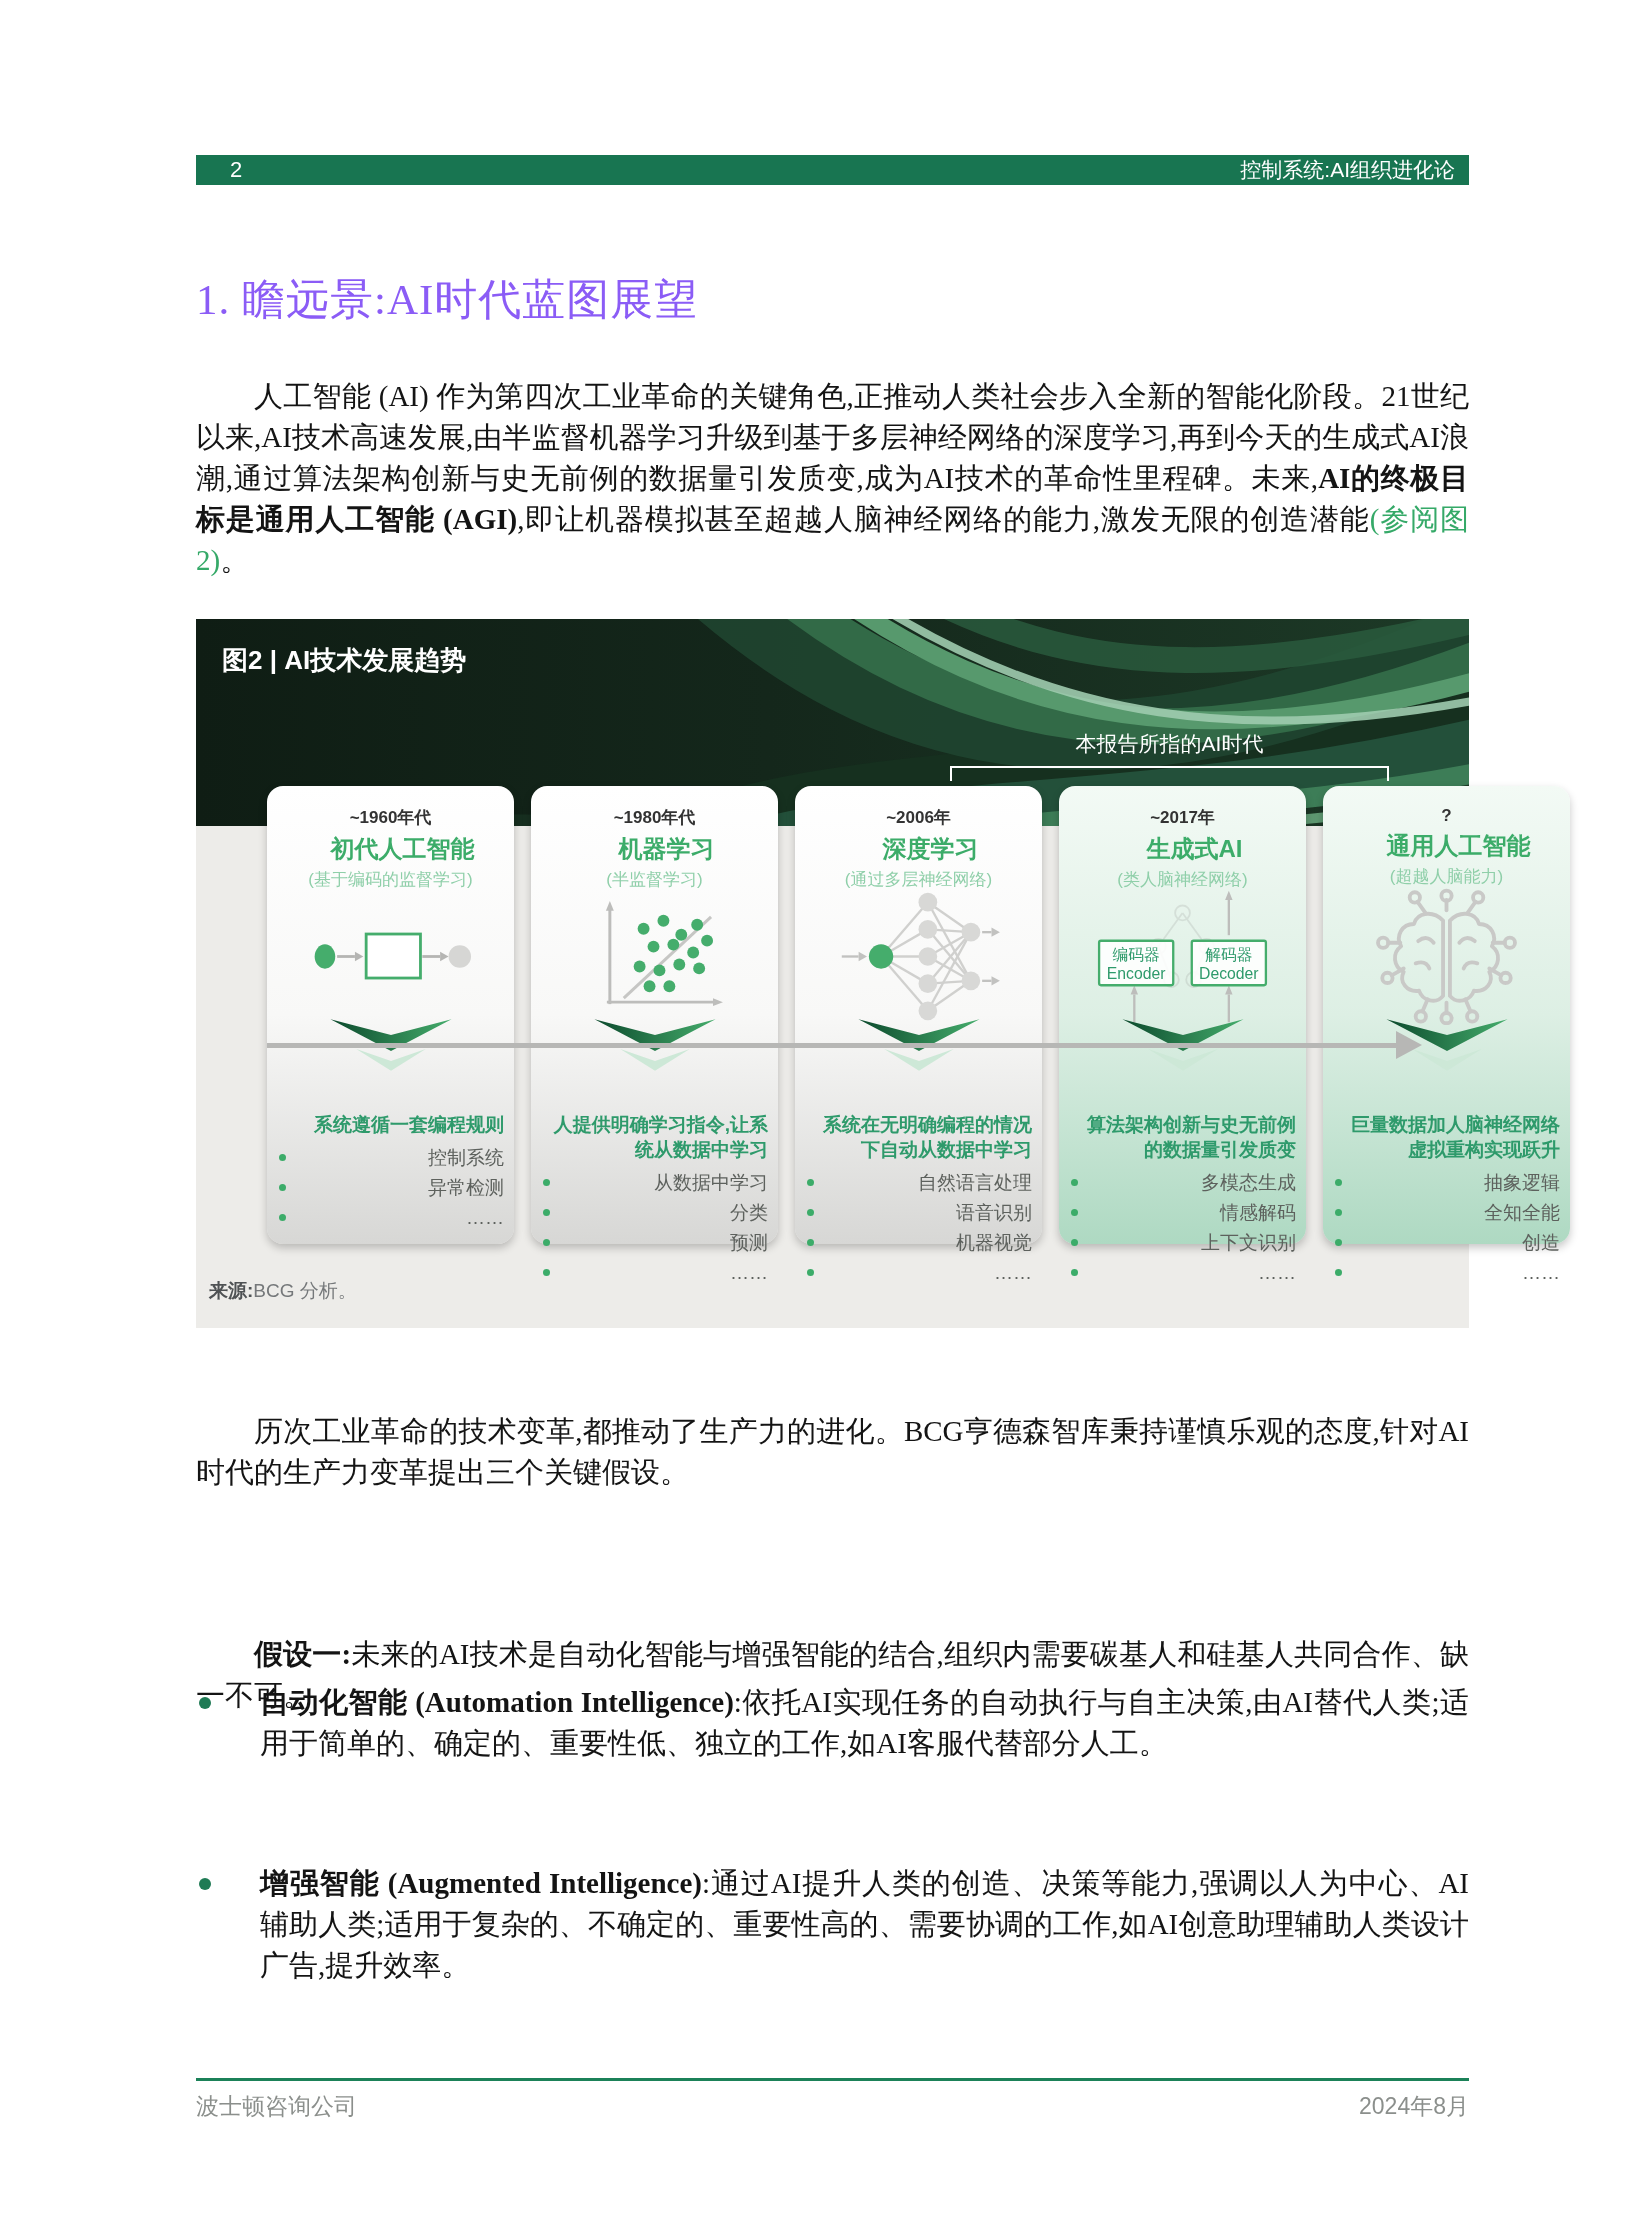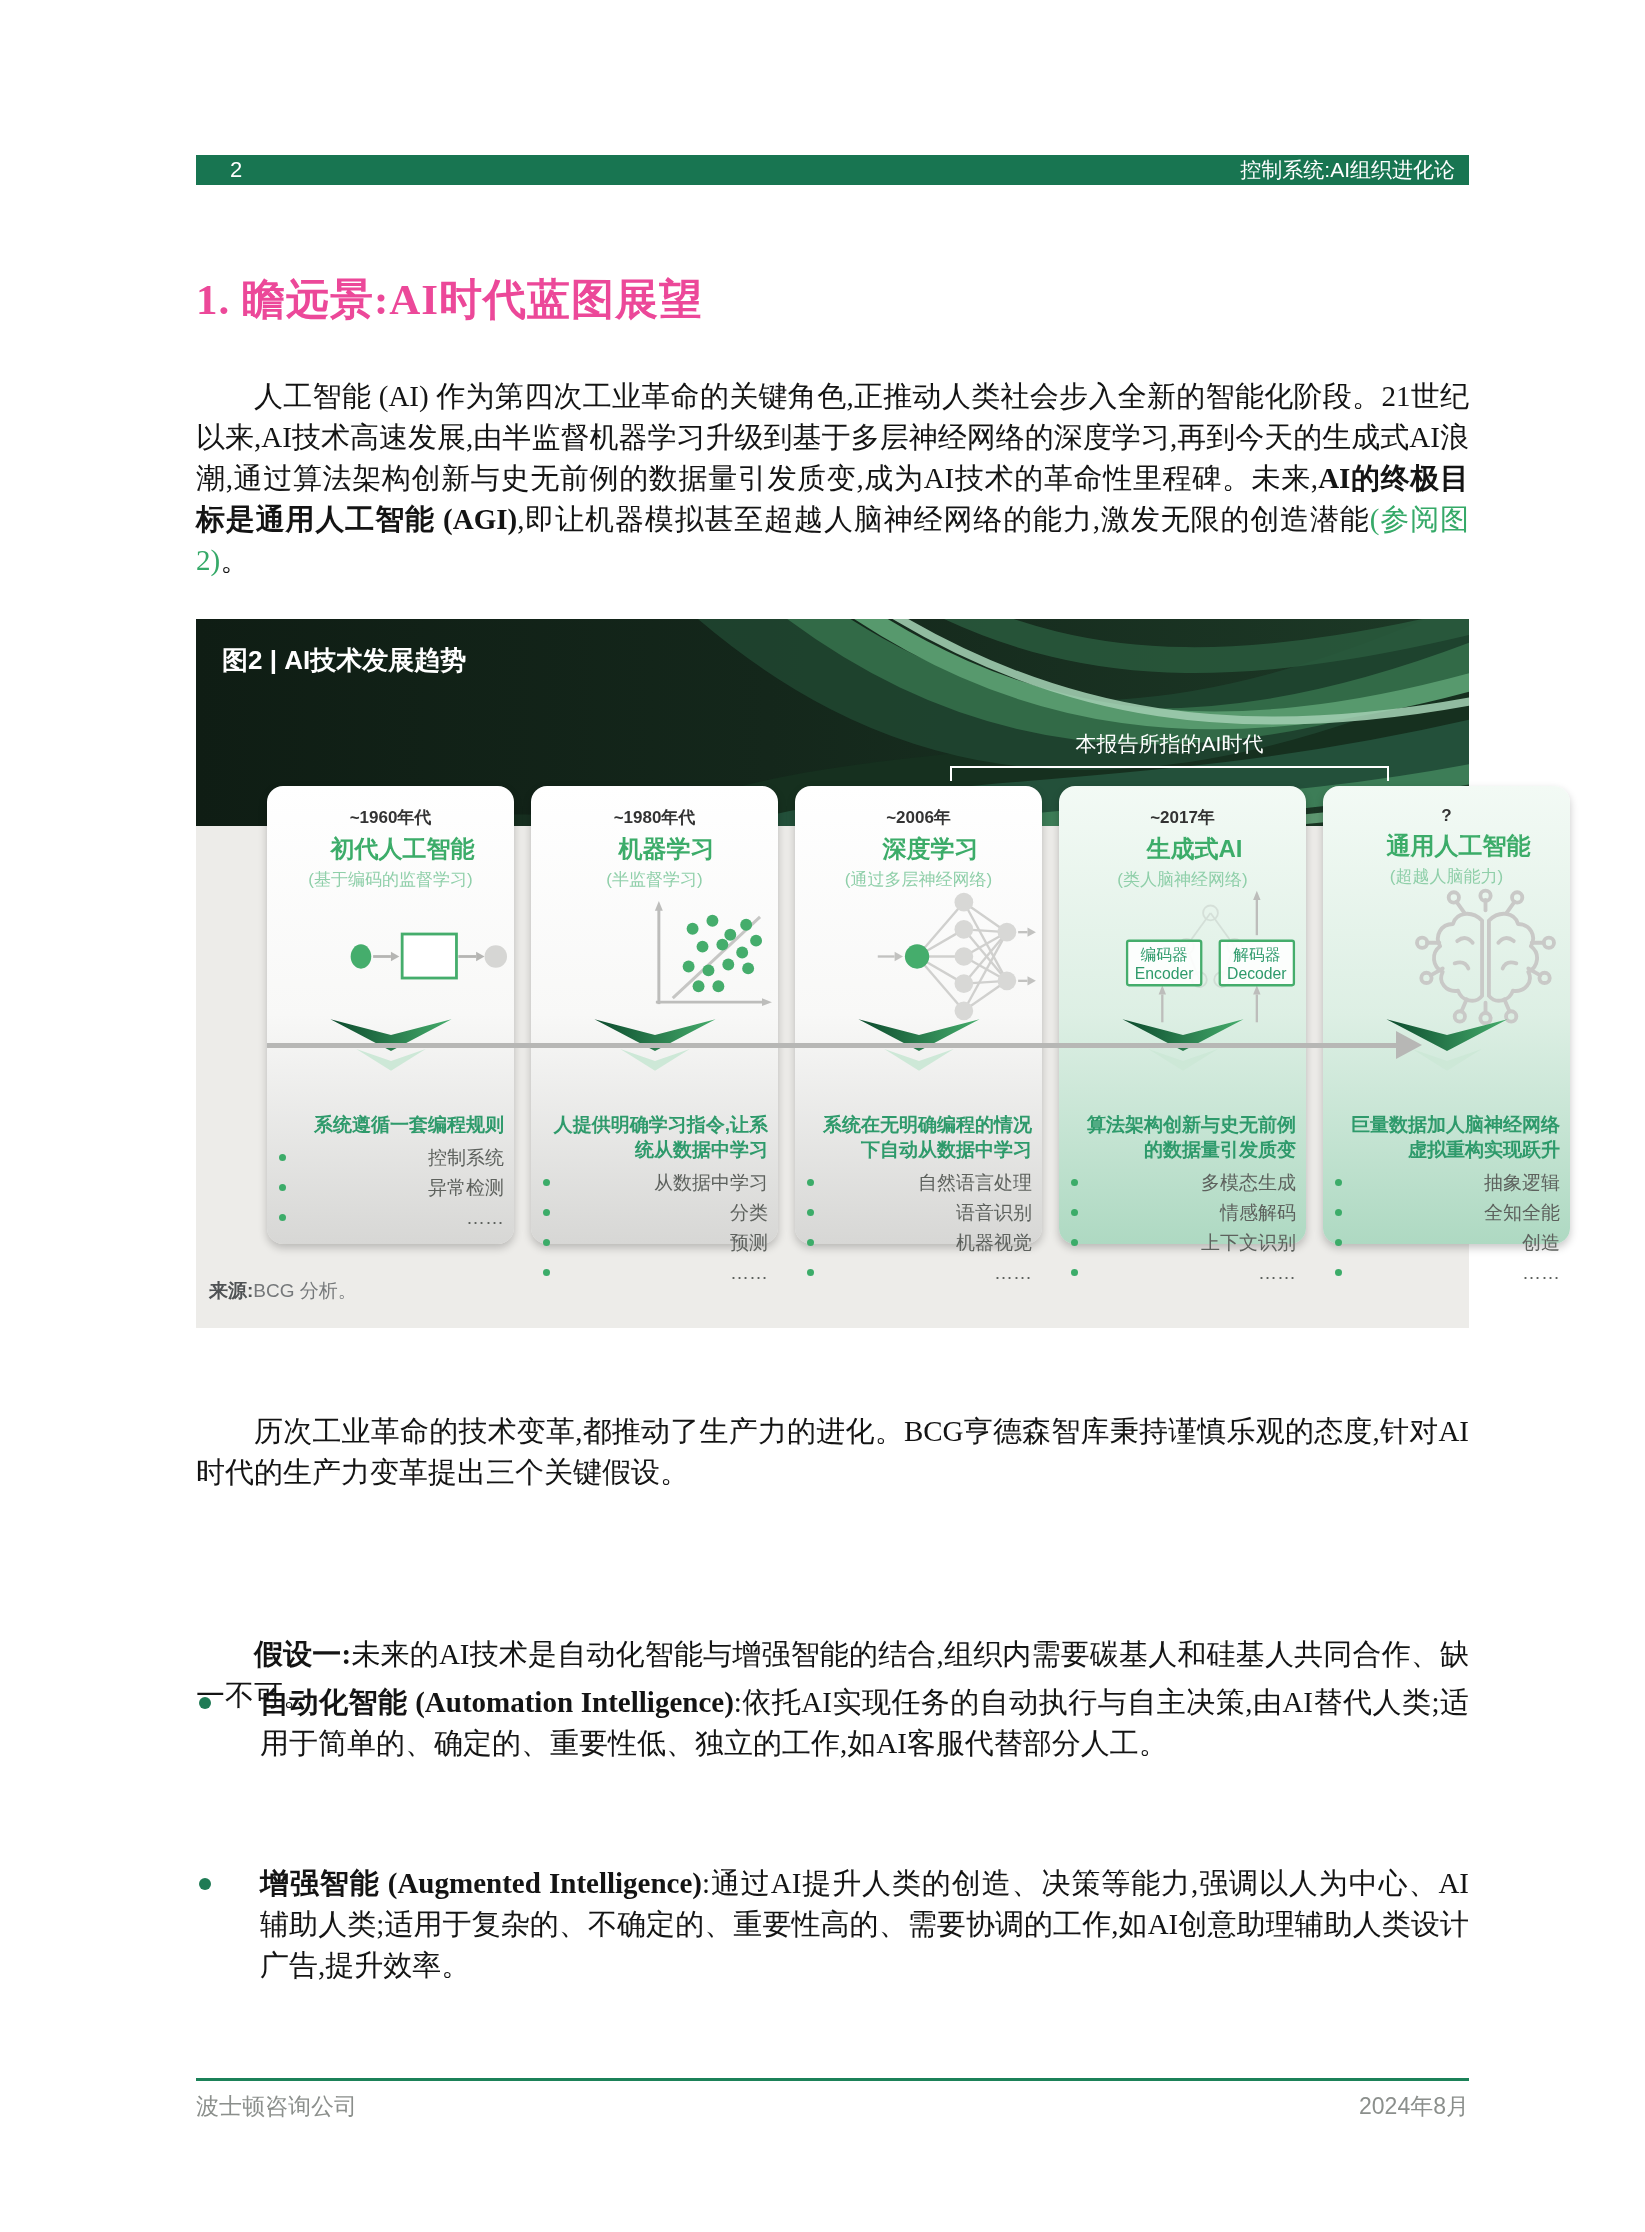--- a/index.html
+++ b/index.html
@@ -8,21 +8,21 @@
   .page { position:absolute; inset:0; background:#fff; overflow:hidden; }
 
   
   .topbar { position:absolute; left:196px; top:155px; width:1273px; height:30px;
     background:#187551; color:#fff; display:flex; align-items:center; justify-content:space-between;
     padding:0 14px 0 34px; font-family:"Liberation Sans","DejaVu Sans",sans-serif; font-size:21px; }
   .topbar .pageno { font-size:22px; }
 
   
   .h1 { position:absolute; left:196px; top:271px; width:1273px;
-    font-size:43px; font-weight:bold; color:#ec4899; letter-spacing:1px; }
+    font-size:43px; font-weight:normal; color:#8b5cf6; letter-spacing:1px; }
   .para { position:absolute; left:196px; width:1273px; font-size:29px; line-height:41px;
     text-align:justify; }
   .indent { text-indent:58px; }
   .para b { font-weight:bold; }
   .green-link { color:#35A968; text-decoration:none; cursor:pointer; }
 
   .vbullet { position:absolute; left:196px; width:1273px; padding-left:64px; font-size:29px; line-height:41px; text-align:justify; }
   .vbullet::before { content:""; position:absolute; left:3px; top:15px; width:12px; height:12px; border-radius:50%; background:#1F7B55; }
 
   
@@ -38,21 +38,21 @@
 
   .cards { position:absolute; left:71px; top:167px; width:1303px; display:flex; gap:17px; z-index:1;
     font-family:"Liberation Sans","DejaVu Sans",sans-serif; }
   .card { position:relative; flex:1 1 0; height:458px; border-radius:16px;
     background:linear-gradient(180deg,#ffffff 0%, #f8f8f7 50%, #d7d7d5 100%);
     box-shadow:0 4px 9px rgba(0,0,0,.22); text-align:center; }
   .card.green { background:linear-gradient(180deg,#f3faf5 0%, #ddefe4 50%, #aed9c2 100%); }
   .year { margin-top:20px; font-size:17px; font-weight:bold; color:#333; }
   .ctitle { margin-top:4px; font-size:24px; font-weight:bold; color:#3CAC69;padding-left:24px; }
   .csub { margin-top:3px; font-size:17px; color:#8FCFA9; }
-  .icon-zone { position:absolute; left:0; right:0; top:101px; height:139px; display:flex; align-items:center; justify-content:flex-end; }
+  .icon-zone { position:absolute; left:0; right:0; top:101px; height:139px; display:flex; align-items:center; justify-content:center; }
   .chev { position:absolute; top:233px; left:50%; transform:translateX(-50%); z-index:4; }
   .desc { position:absolute; left:10px; right:10px; top:287px; text-align:right;margin-top:39px; }
   .desc-h { font-size:19px; line-height:25px; font-weight:bold; color:#2E9A6B; }
   .desc ul { list-style:none; margin-top:6px; }
   .desc li { position:relative; padding-left:17px; font-size:19px; line-height:30px; color:#5d615d; }
   .desc li::before { content:""; position:absolute; left:2px; top:11px; width:7px; height:7px; border-radius:50%; background:#3CAC69; }
 
   .timeline { position:absolute; left:71px; top:424px; width:1129px; height:5px; background:#b7b7b5; z-index:3; }
   .tl-arrow { position:absolute; left:1200px; top:412px; width:0; height:0; z-index:3;
     border-left:26px solid #b7b7b5; border-top:14px solid transparent; border-bottom:14px solid transparent; }

